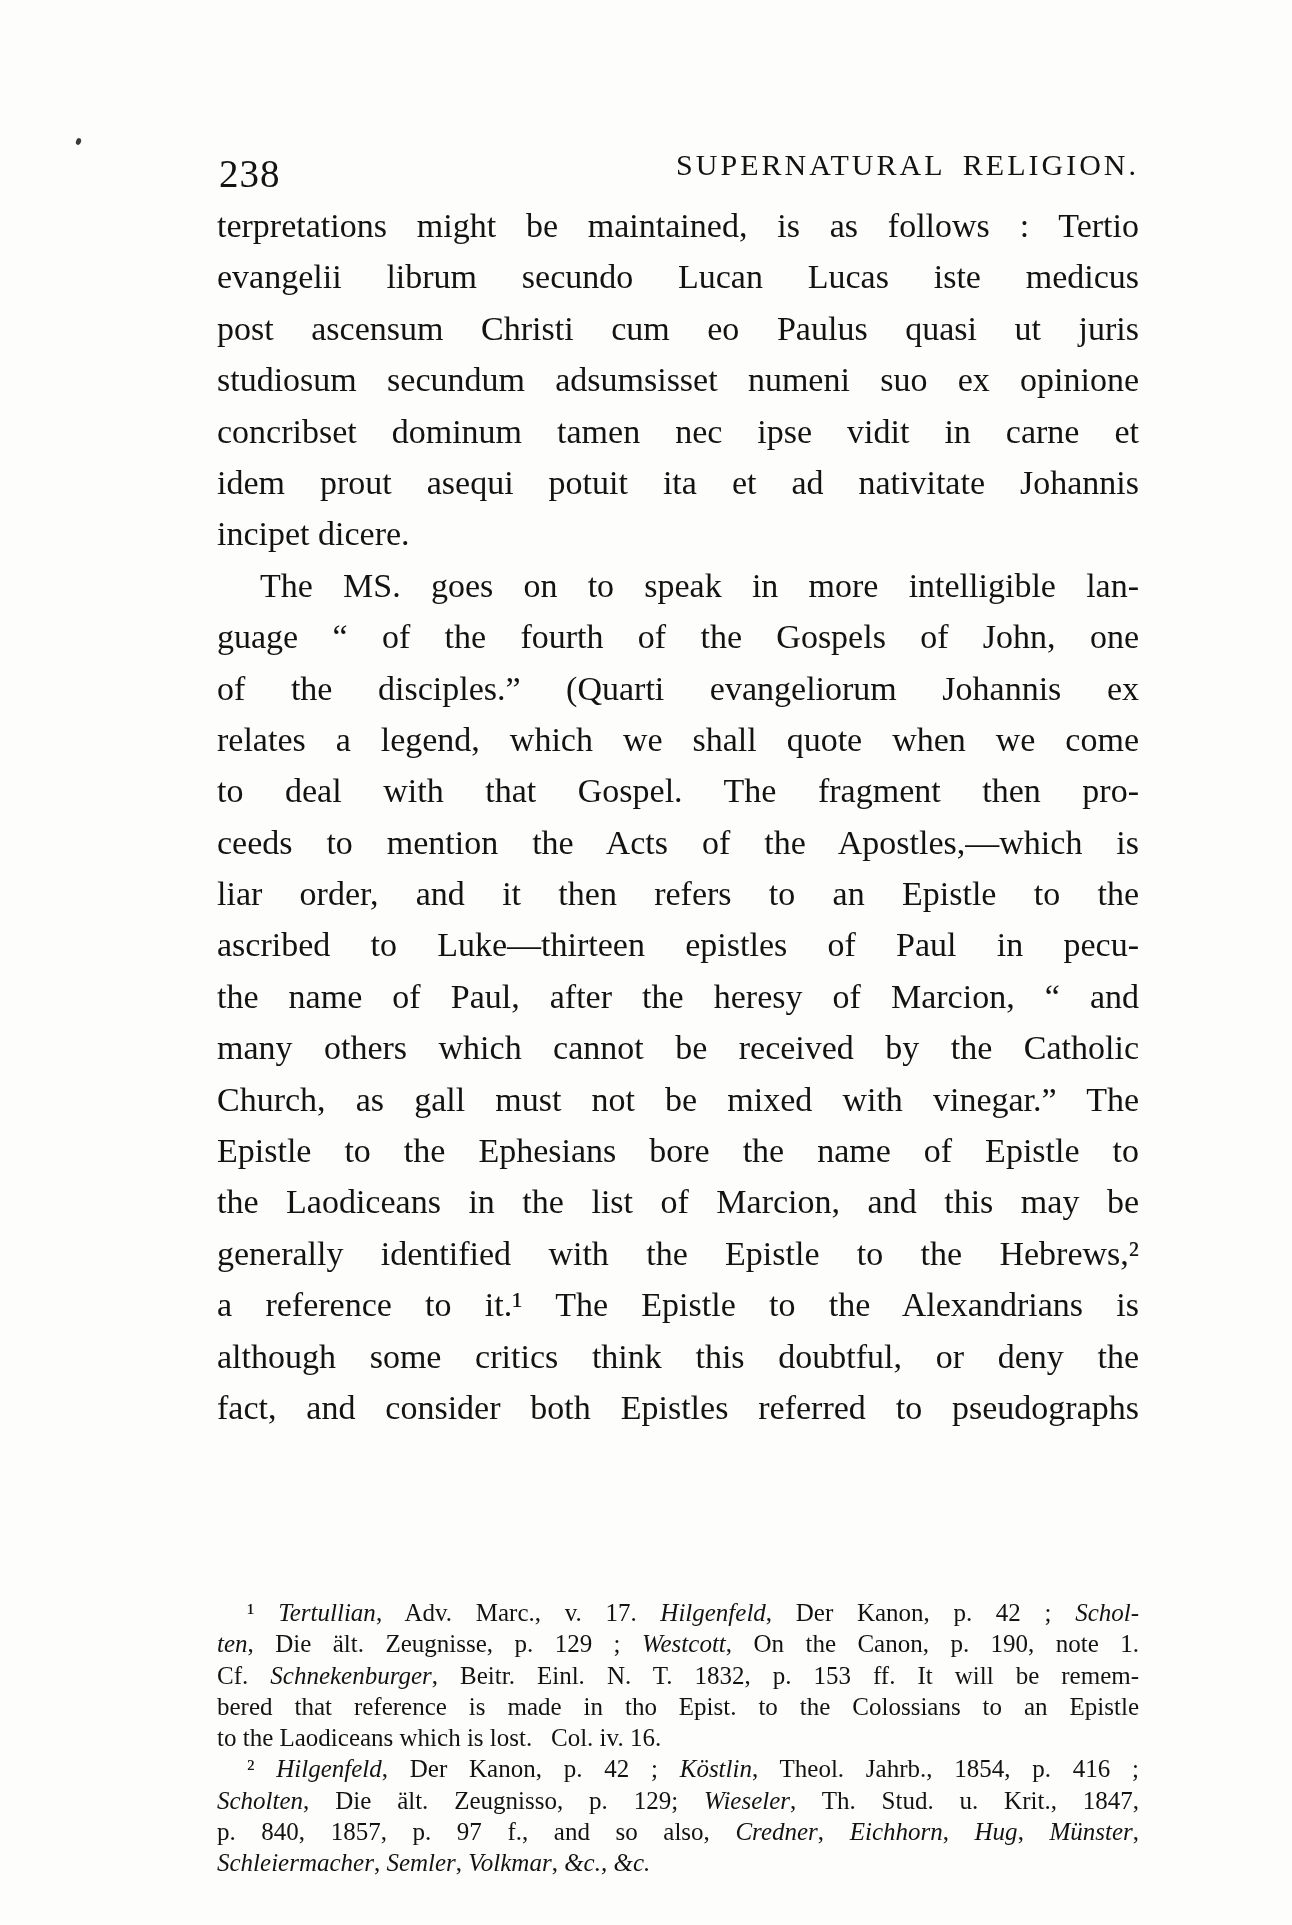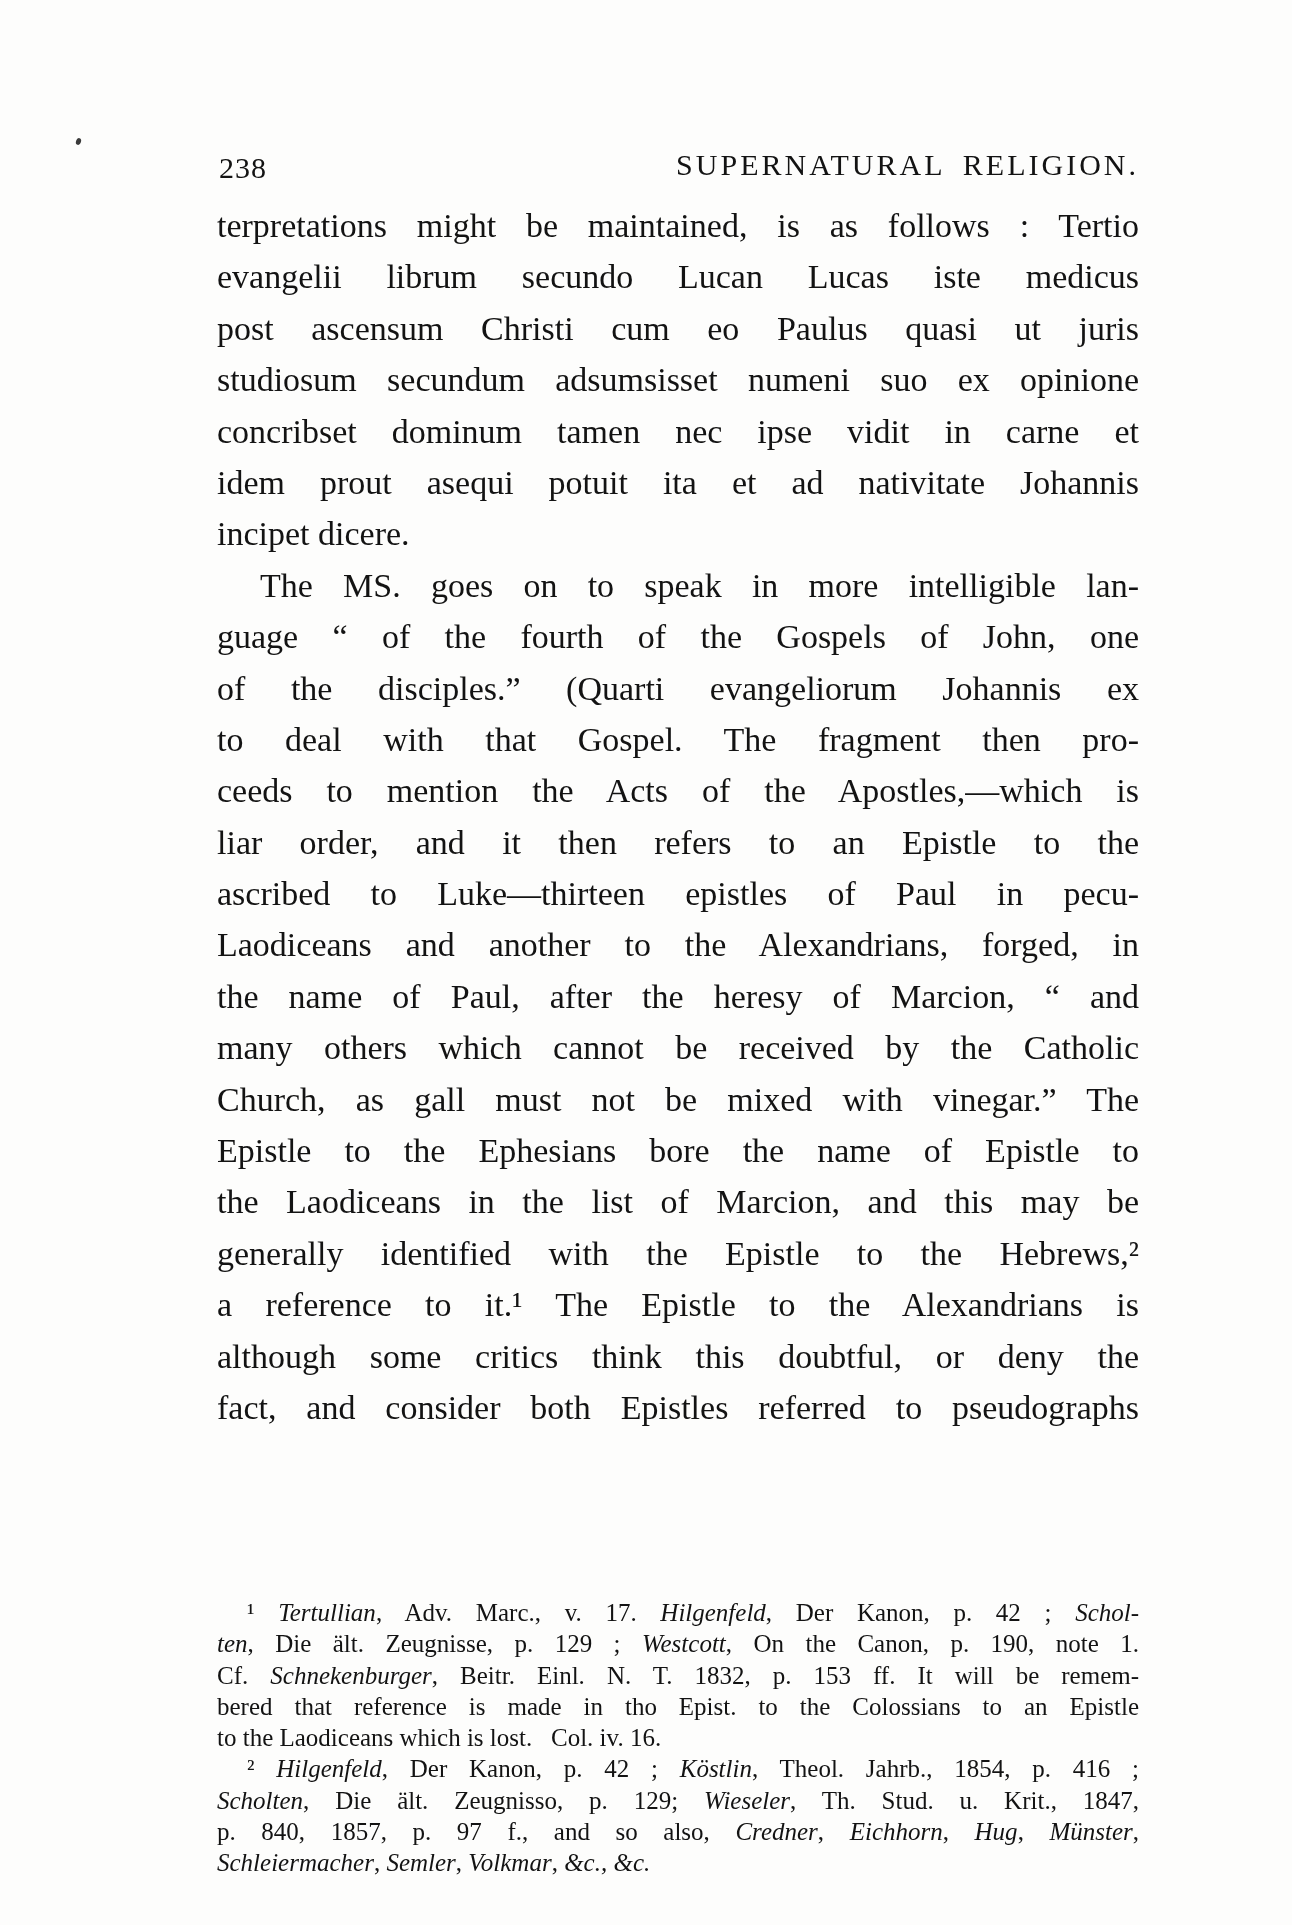--- a/index.html
+++ b/index.html
@@ -32,21 +32,21 @@
     position: absolute;
     top: 148px;
     left: 217px;
     width: 922px;
     height: 40px;
   }
   .page-num {
     position: absolute;
     left: 2px;
     top: 3px;
-    font-size: 30px;
+    font-size: 39px;
     letter-spacing: 1px;
   }
   .running-title {
     text-align: right;
     font-size: 30px;
     letter-spacing: 3px;
     word-spacing: 8px;
     white-space: nowrap;
   }
   .body-block {
@@ -97,25 +97,25 @@
       <div class="tline">terpretations might be maintained, is as follows : Tertio</div>
       <div class="tline">evangelii librum secundo Lucan Lucas iste medicus</div>
       <div class="tline">post ascensum Christi cum eo Paulus quasi ut juris</div>
       <div class="tline">studiosum secundum adsumsisset numeni suo ex opinione</div>
       <div class="tline">concribset dominum tamen nec ipse vidit in carne et</div>
       <div class="tline">idem prout asequi potuit ita et ad nativitate Johannis</div>
       <div class="tline no-just">incipet dicere.</div>
       <div class="tline indent">The MS. goes on to speak in more intelligible lan-</div>
       <div class="tline">guage “ of the fourth of the Gospels of John, one</div>
       <div class="tline">of the disciples.” (Quarti evangeliorum Johannis ex</div>
+      <div class="tline">relates a legend, which we shall quote when we come</div>
       <div class="tline">to deal with that Gospel. The fragment then pro-</div>
       <div class="tline">ceeds to mention the Acts of the Apostles,—which is</div>
       <div class="tline">liar order, and it then refers to an Epistle to the</div>
       <div class="tline">ascribed to Luke—thirteen epistles of Paul in pecu-</div>
-      <div class="tline">Laodiceans and another to the Alexandrians, forged, in</div>
       <div class="tline">the name of Paul, after the heresy of Marcion, “ and</div>
       <div class="tline">many others which cannot be received by the Catholic</div>
       <div class="tline">Church, as gall must not be mixed with vinegar.” The</div>
       <div class="tline">Epistle to the Ephesians bore the name of Epistle to</div>
       <div class="tline">the Laodiceans in the list of Marcion, and this may be</div>
       <div class="tline">generally identified with the Epistle to the Hebrews,²</div>
       <div class="tline">a reference to it.¹ The Epistle to the Alexandrians is</div>
       <div class="tline">although some critics think this doubtful, or deny the</div>
       <div class="tline">fact, and consider both Epistles referred to pseudographs</div>
     </div>

